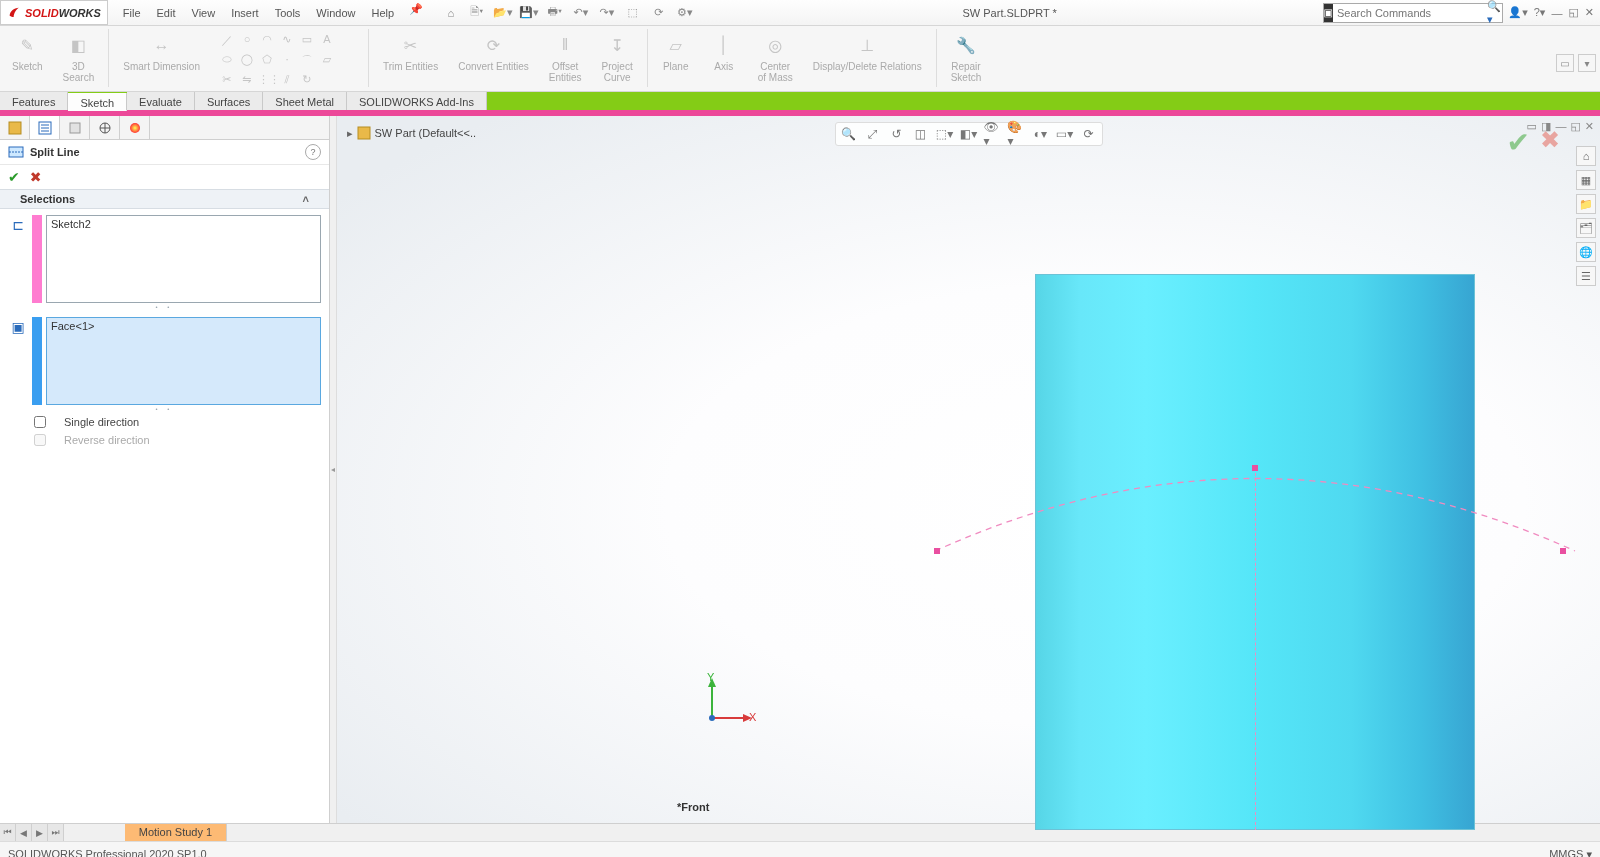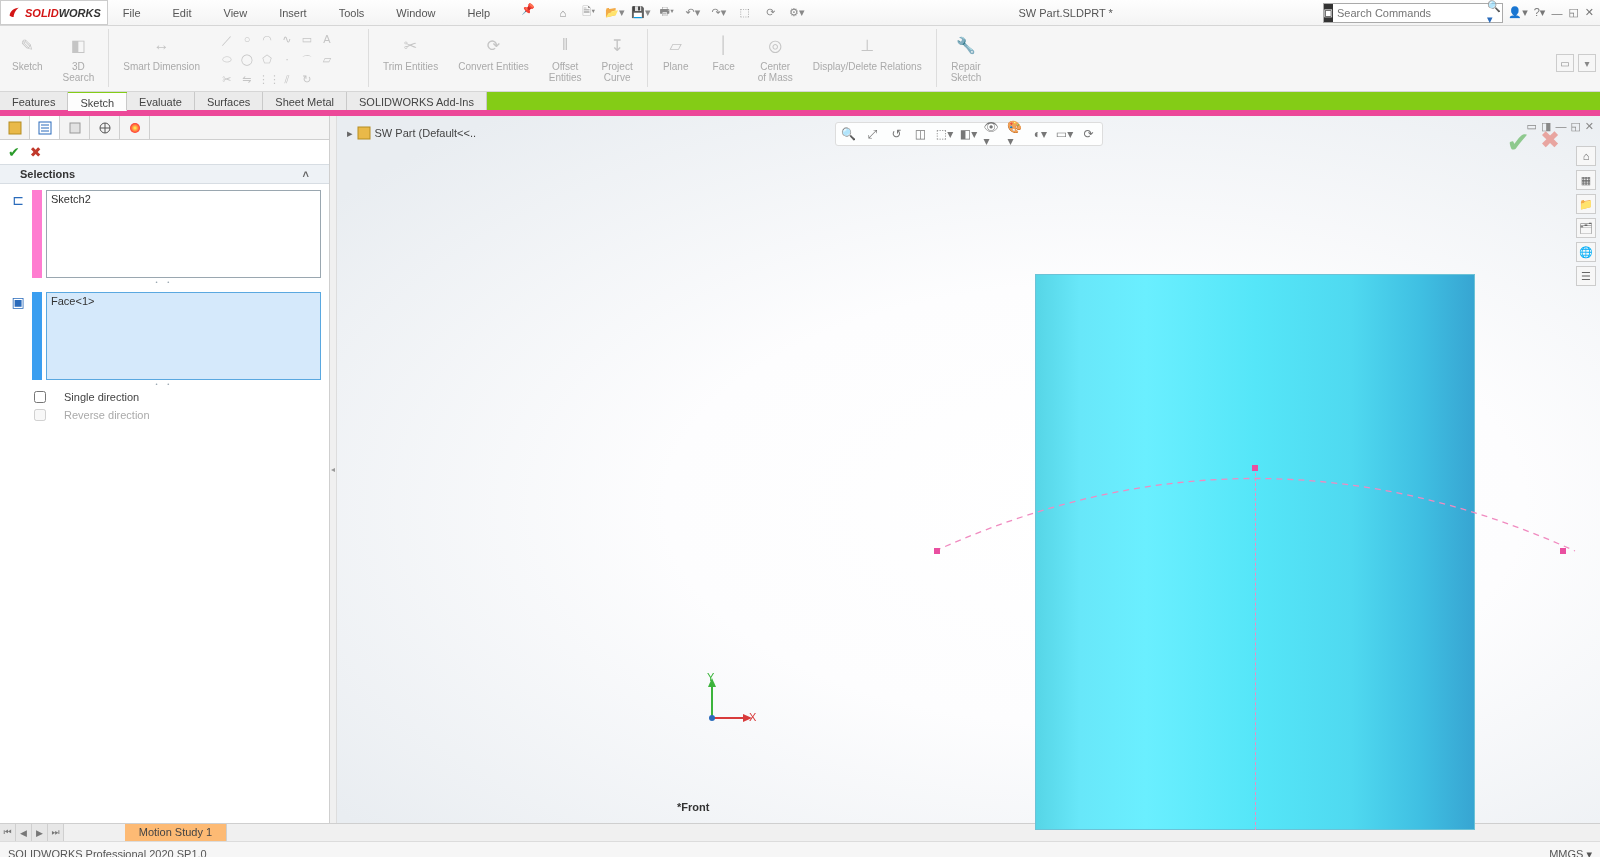--- a/index.html
+++ b/index.html
@@ -5,21 +5,21 @@
 * { box-sizing: border-box; margin: 0; padding: 0; font-family: "Segoe UI", Tahoma, sans-serif; font-size: 11px; }
 html, body { width: 1600px; height: 857px; overflow: hidden; background: #fff; }
 
 
 .menubar { height: 26px; display: flex; align-items: center; background: linear-gradient(#fefefe,#f4f4f4); border-bottom: 1px solid #d6d6d6; }
 .logo { display:flex; align-items:center; padding: 0 6px; background:#fff; border:1px solid #ccc; height:100%; }
 .logo-text { font-weight:bold; font-style:italic; font-size:12px; }
 .logo-red { color:#d31515; }
 .logo-dark { color:#333; }
 .logo-svg { width:16px; height:16px; margin-right:2px; }
-.menu-items { display:flex; gap:18px; margin-left:8px; }
+.menu-items { display:flex; gap:2px; margin-left:8px; }
 .menu-item { padding:4px 7px; color:#555; cursor:default; }
 .pin-icon { color:#2a6bbb; padding:0 6px; cursor:pointer; }
 .quick-icons { display:flex; align-items:center; margin-left:10px; gap:2px; }
 .qicon { width:24px; height:24px; display:flex; align-items:center; justify-content:center; color:#888; }
 .doc-title { flex:1; text-align:center; color:#555; }
 .search-box { display:flex; align-items:center; border:1px solid #aaa; background:#fff; height:20px; width:180px; margin-right:6px; }
 .search-box .sicon { width:18px; height:18px; background:#333; color:#fff; display:flex; align-items:center; justify-content:center; font-size:10px; }
 .search-box input { border:none; outline:none; flex:1; font-size:11px; padding:0 4px; color:#888; }
 .search-box .mag { color:#2a6bbb; padding:0 4px; }
 .titlebar-icons { display:flex; align-items:center; gap:6px; color:#777; padding-right:6px; }
@@ -211,21 +211,21 @@
     <div class="rlabel" style="white-space:pre">Project
 Curve</div>
   </div>
   <div class="ribbon-sep"></div>
   <div class="ribbon-group">
     <div class="ricon">▱</div>
     <div class="rlabel">Plane</div>
   </div>
   <div class="ribbon-group">
     <div class="ricon">│</div>
-    <div class="rlabel">Face</div>
+    <div class="rlabel">Axis</div>
   </div>
   <div class="ribbon-group">
     <div class="ricon">◎</div>
     <div class="rlabel" style="white-space:pre">Center
 of Mass</div>
   </div>
   <div class="ribbon-group">
     <div class="ricon">⊥</div>
     <div class="rlabel">Display/Delete Relations</div>
   </div>
@@ -286,20 +286,28 @@
             <defs>
               <radialGradient id="g1">
                 <stop offset="0" stop-color="#ff5"></stop>
                 <stop offset="1" stop-color="#f33"></stop>
               </radialGradient>
             </defs>
           </svg>
         </div>
     </div>
 
+    <div class="pm-header">
+      <svg class="pm-icon" viewBox="0 0 16 16">
+          <rect x="1" y="3" width="14" height="10" fill="#cde8ff" stroke="#2a6bbb"></rect>
+          <line x1="1" y1="8" x2="15" y2="8" stroke="#2a6bbb" stroke-dasharray="2 1"></line>
+        </svg>
+      <div class="pm-title">Split Line</div>
+      <div class="pm-help">?</div>
+    </div>
     <div class="pm-actions">
       <div class="pm-ok">✔</div>
       <div class="pm-x">✖</div>
     </div>
 
     <div class="section-head">
       <span>Selections</span>
       <span class="chev">˄</span>
     </div>
 

